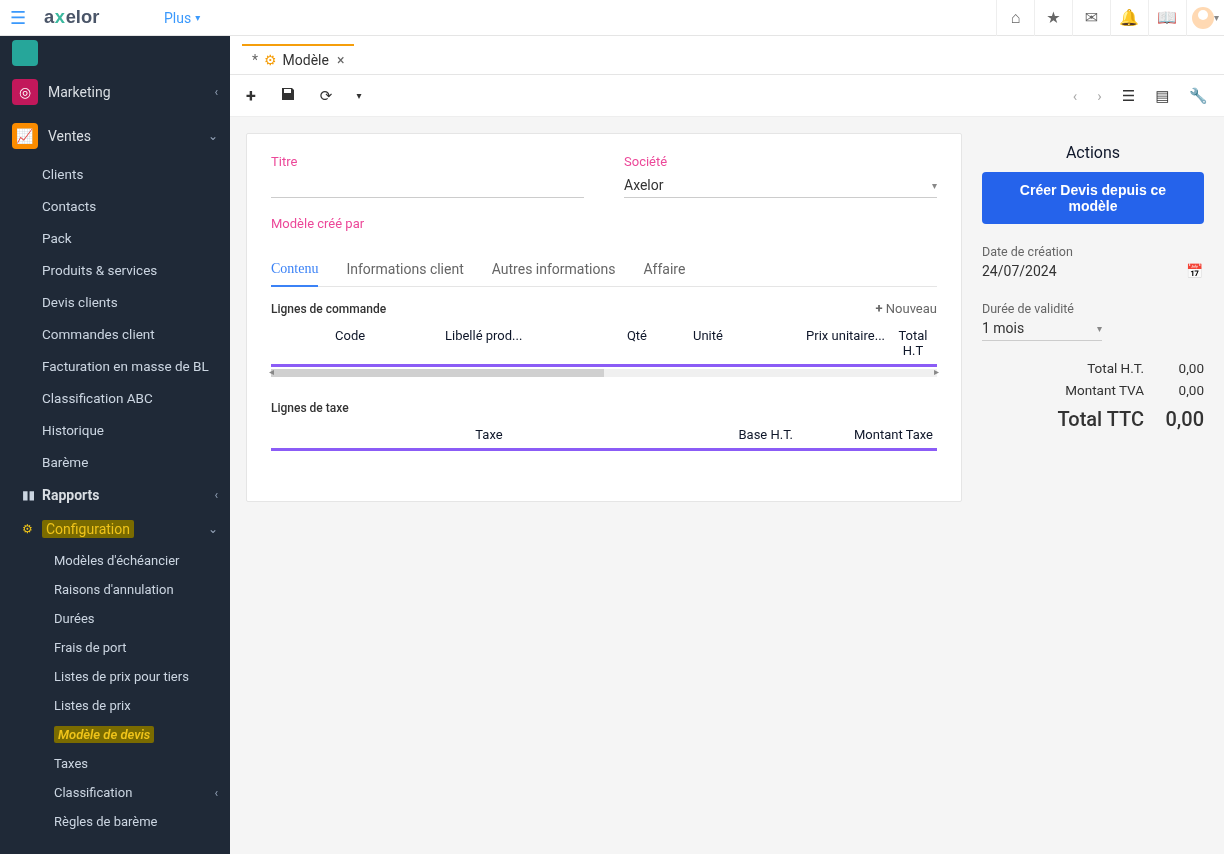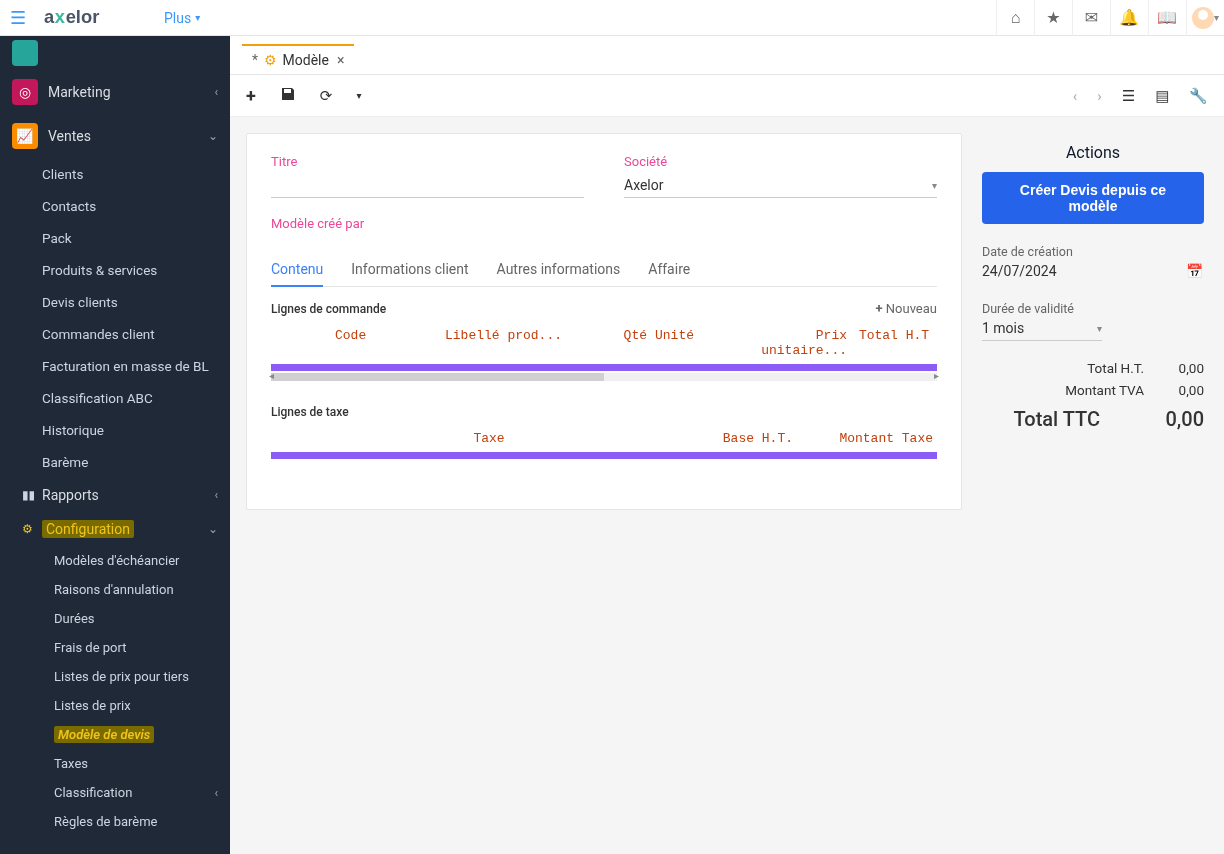--- a/index.html
+++ b/index.html
@@ -45,39 +45,39 @@
 .left-col { flex:1; display:flex; flex-direction:column; gap:0;}
 .main-card { padding:20px 24px; }
 .form-row { display:flex; gap:40px; margin-bottom:18px;}
 .form-col { flex:1; }
 .flabel { font-size:13px; color:#ec4899; margin-bottom:4px;}
 .finput { width:100%; border:none; border-bottom:1px solid #ccc; padding:4px 0; font-size:14px; background:transparent;}
 .fselect { width:100%; border:none; border-bottom:1px solid #ccc; padding:4px 0; font-size:14px; display:flex; justify-content:space-between; align-items:center;}
 .fstatic { font-size:14px; color:#333; padding-top:2px;}
 .subtabs { display:flex; gap:28px; border-bottom:1px solid #e5e5e5; margin-top:10px;}
 .subtab { padding:8px 0; cursor:pointer; color:#666; font-size:14px;}
-.subtab.active { color:#3b82f6; border-bottom:2px solid #3b82f6; margin-bottom:-1px;}
+.subtab.active { color:#3b82f6; border-bottom:2px solid #3b82f6; margin-bottom:-1px;font-family:Liberation Serif, serif;}
 .section-head { display:flex; justify-content:space-between; align-items:center; padding:14px 0 6px 0;}
 .section-head h3 { font-size:12px; font-weight:500; color:#333;text-align:right;}
 .newbtn { color:#666; cursor:pointer; font-size:13px;}
-.grid-head { display:flex; padding:6px 0; border-bottom:7px solid #8b5cf6; color:#c2410c; font-size:13px;font-family:Liberation Mono, monospace;}
+.grid-head { display:flex; padding:6px 0; border-bottom:3px solid #8b5cf6; color:#0f172a; font-size:13px;}
 .grid-head > div, .grid-head > span { padding:0 4px; }
 .scrollhint { height:8px; background:#f0f0f0; margin:2px 0 10px 0; position:relative;}
 .scrollhint::before{content:"";position:absolute;left:0;top:0;bottom:0;width:50%;background:#d0d0d0;}
 .scrollhint .larr,.scrollhint .rarr{position:absolute;top:-3px;font-size:10px;color:#888;}
 .scrollhint .larr{left:-2px;} .scrollhint .rarr{right:-2px;}
 .right-col { width:230px; display:flex; flex-direction:column; gap:0;}
 .rsection { padding:10px 4px;}
 .rsection h3 { font-size:16px; font-weight:400; margin-bottom:10px; color:#0f172a;text-align:center;}
 .primarybtn { background:#2563eb; color:#fff; border:none; border-radius:4px; padding:10px 12px; font-size:14px; font-weight:600; cursor:pointer; width:100%; text-align:center;}
 .rlabel { font-size:12.5px; color:#666; margin-bottom:2px;}
 .rdate { display:flex; justify-content:space-between; align-items:center; padding:2px 0 8px 0; font-size:14px;}
 .rselect { display:flex; justify-content:space-between; align-items:center; border-bottom:1px solid #ccc; padding:2px 0 4px 0; font-size:14px; width:120px;}
 .totrow { display:flex; justify-content:space-between; padding:3px 0; font-size:13.5px;}
-.totrow.big { font-size:20px; font-weight:500; padding-top:6px;gap:44px;}
+.totrow.big { font-size:20px; font-weight:500; padding-top:6px;}
 .totrow .tl { text-align:right; flex:1;}
 .totrow .tv { width:60px; text-align:right;}
 .rapports-row { display:flex; align-items:center; padding:9px 12px 9px 22px; cursor:pointer;}
 .rapports-row .ricon{width:20px;color:#cbd5e1;font-size:12px;}
 .config-row { display:flex; align-items:center; padding:9px 12px 9px 22px; cursor:pointer;}
 .config-row .cicon{width:20px;color:#f0c419;font-size:12px;}
 </style>
 </head>
 <body>
 
@@ -128,21 +128,21 @@
     <div class="nav-sub">Pack</div>
     <div class="nav-sub">Produits &amp; services</div>
     <div class="nav-sub">Devis clients</div>
     <div class="nav-sub">Commandes client</div>
     <div class="nav-sub">Facturation en masse de BL</div>
     <div class="nav-sub">Classification ABC</div>
     <div class="nav-sub">Historique</div>
     <div class="nav-sub">Barème</div>
     <div class="rapports-row">
       <span class="ricon">▮▮</span>
-      <div class="nav-label" style="font-weight:400;">Rapports</div>
+      <div class="nav-label" style="font-weight:700;">Rapports</div>
       <div class="nav-chevron">‹</div>
     </div>
     <div class="config-row">
       <span class="cicon">⚙</span>
       <div class="nav-label config-label"><span class="highlight-yellow">Configuration</span></div>
       <div class="nav-chevron">⌄</div>
     </div>
     <div class="nav-sub2">Modèles d'échéancier</div>
     <div class="nav-sub2">Raisons d'annulation</div>
     <div class="nav-sub2">Durées</div>
@@ -220,21 +220,21 @@
             <div class="newbtn">
               <span style="font-weight:bold;">+</span>
               <span>Nouveau</span>
             </div>
           </div>
           <div class="grid-head">
             <div style="width:60px;"></div>
             <div style="width:110px;">Code</div>
             <div style="width:150px;">Libellé prod...</div>
             <div style="width:60px;text-align:right;">Qté</div>
-            <div style="width:80px;">Unité</div>
+            <div style="width:80px;margin-left:38px;">Unité</div>
             <div style="width:120px;text-align:right;">Prix unitaire...</div>
             <div style="flex:1;text-align:center;">Total H.T</div>
           </div>
           <div class="scrollhint">
             <span class="larr">◂</span>
               <span class="rarr">▸</span>
           </div>
 
           <div class="section-head">
             <h3>Lignes de taxe</h3>

